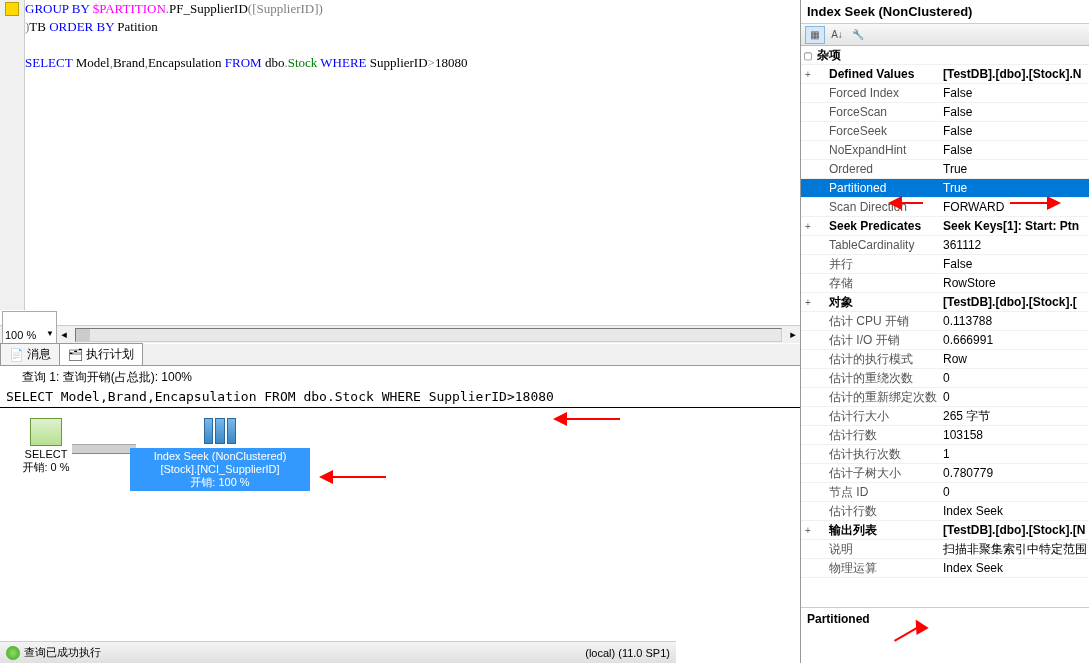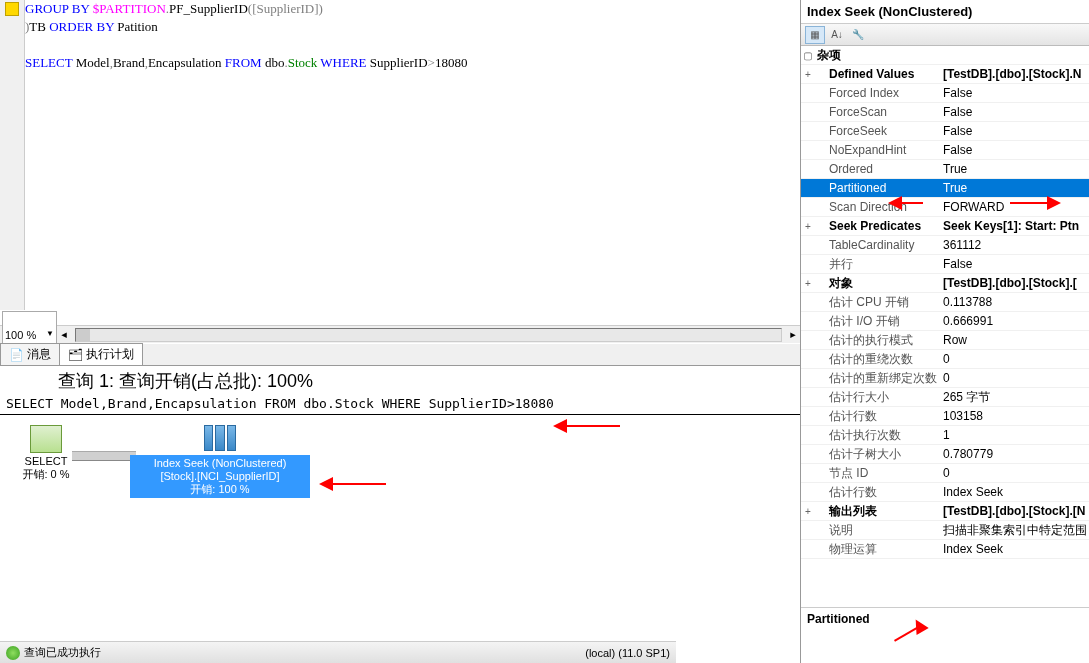--- a/index.html
+++ b/index.html
@@ -22,21 +22,21 @@
 .scroll-nub { width: 14px; height: 12px; background: #ccc; position: absolute; }
 
 
 .bottom-tabs { position: absolute; left: 0; top: 344px; width: 800px; height: 22px; background: #f0f0f0; border-bottom: 1px solid #999; display: flex; align-items: flex-end; }
 .tab { display: flex; align-items: center; padding: 2px 8px; border: 1px solid #999; border-bottom: none; margin-right: -1px; background: #f4f4f4; font-size: 12px; gap: 4px; }
 .tab.active { background: #fff; }
 .tab-icon { width: 14px; height: 14px; display: inline-block; }
 
 
 .plan-area { position: absolute; left: 0; top: 366px; width: 800px; height: 275px; background: #fff; }
-.plan-header { padding: 3px 22px; font-size: 18px; margin-left: 36px; }
+.plan-header { padding: 3px 22px; font-size: 12px; }
 .plan-sql { padding: 0 6px 3px 6px; font-family: Consolas, monospace; font-size: 13px; border-bottom: 1px solid #000; }
 .plan-canvas { position: relative; width: 100%; height: 220px; }
 .op { position: absolute; text-align: center; font-size: 11px; }
 .op-select { left: 16px; top: 10px; width: 60px; }
 .op-seek { left: 130px; top: 10px; width: 180px; }
 .op-icon { width: 32px; height: 28px; margin: 0 auto 2px auto; }
 .sel-icon { background: linear-gradient(#dff0d0, #b8e090); border: 1px solid #6a9a3a; }
 .seek-icon { display: flex; gap: 2px; justify-content: center; }
 .seek-icon span { width: 12px; height: 26px; background: linear-gradient(#7ab8e8, #3a88c8); border: 1px solid #2a6aa0; }
 .seek-label-box { background: #3399ff; color: #fff; padding: 2px 4px; line-height: 13px; }
@@ -194,20 +194,25 @@
         <div class="prop-exp"></div>
         <div class="prop-key indent">TableCardinality</div>
         <div class="prop-val">361112</div>
       </div>
       <div class="prop-row">
         <div class="prop-exp"></div>
         <div class="prop-key indent">并行</div>
         <div class="prop-val">False</div>
       </div>
       <div class="prop-row">
+        <div class="prop-exp"></div>
+        <div class="prop-key indent">存储</div>
+        <div class="prop-val">RowStore</div>
+      </div>
+      <div class="prop-row">
         <div class="prop-exp">+</div>
         <div class="prop-key indent" style="font-weight: bold; color: rgb(0, 0, 0);">对象</div>
         <div class="prop-val" style="font-weight: bold;">[TestDB].[dbo].[Stock].[</div>
       </div>
       <div class="prop-row">
         <div class="prop-exp"></div>
         <div class="prop-key indent">估计 CPU 开销</div>
         <div class="prop-val">0.113788</div>
       </div>
       <div class="prop-row">

